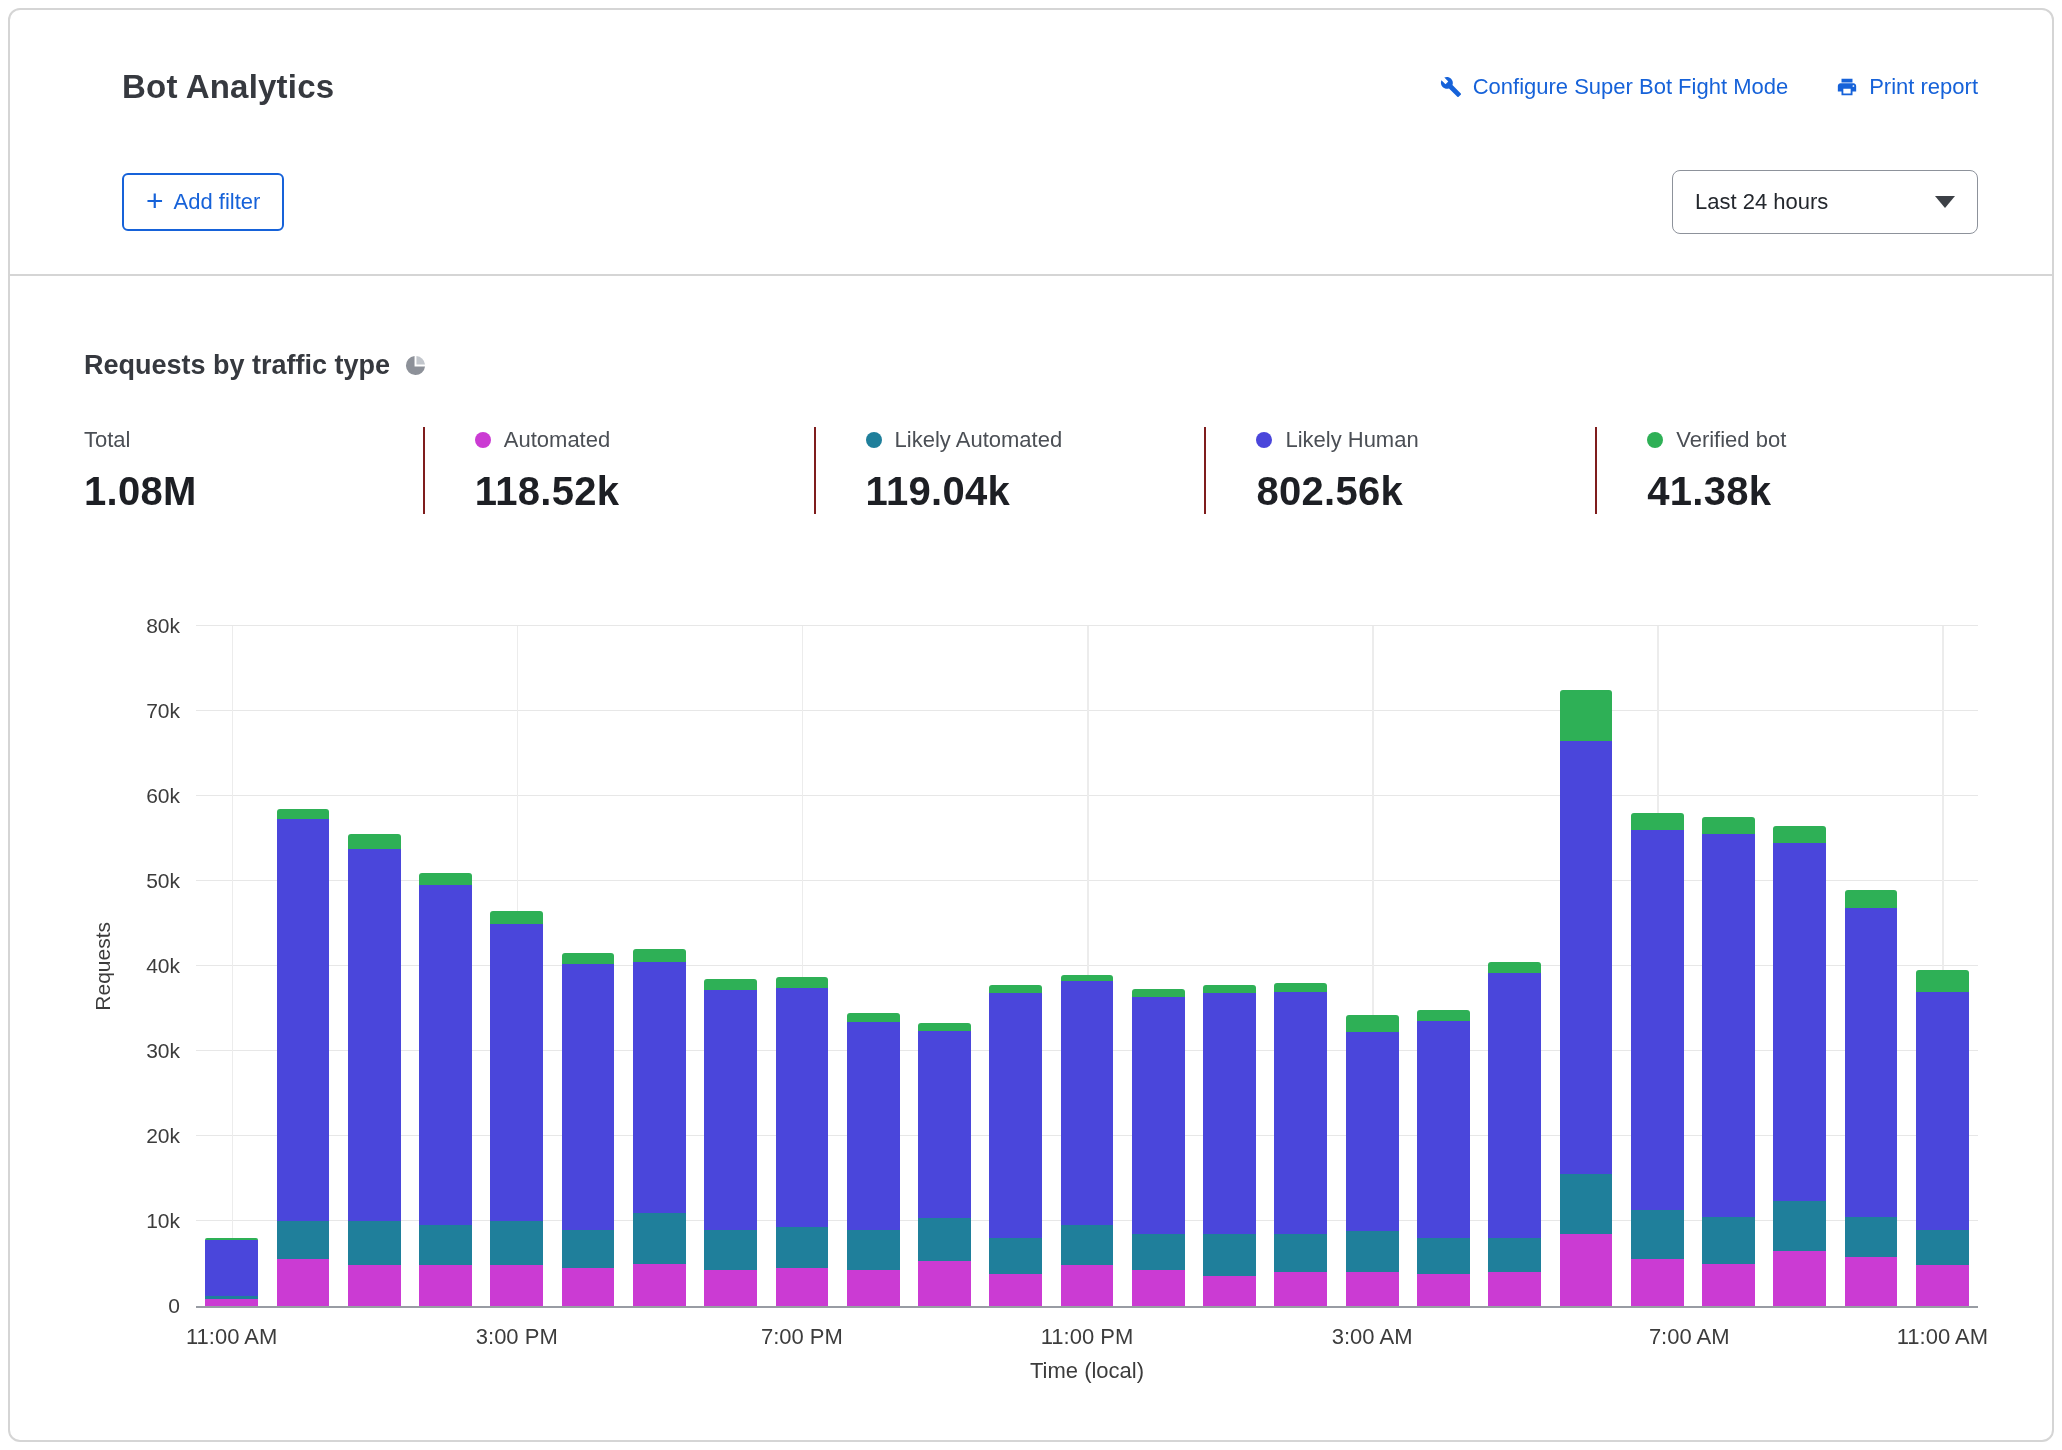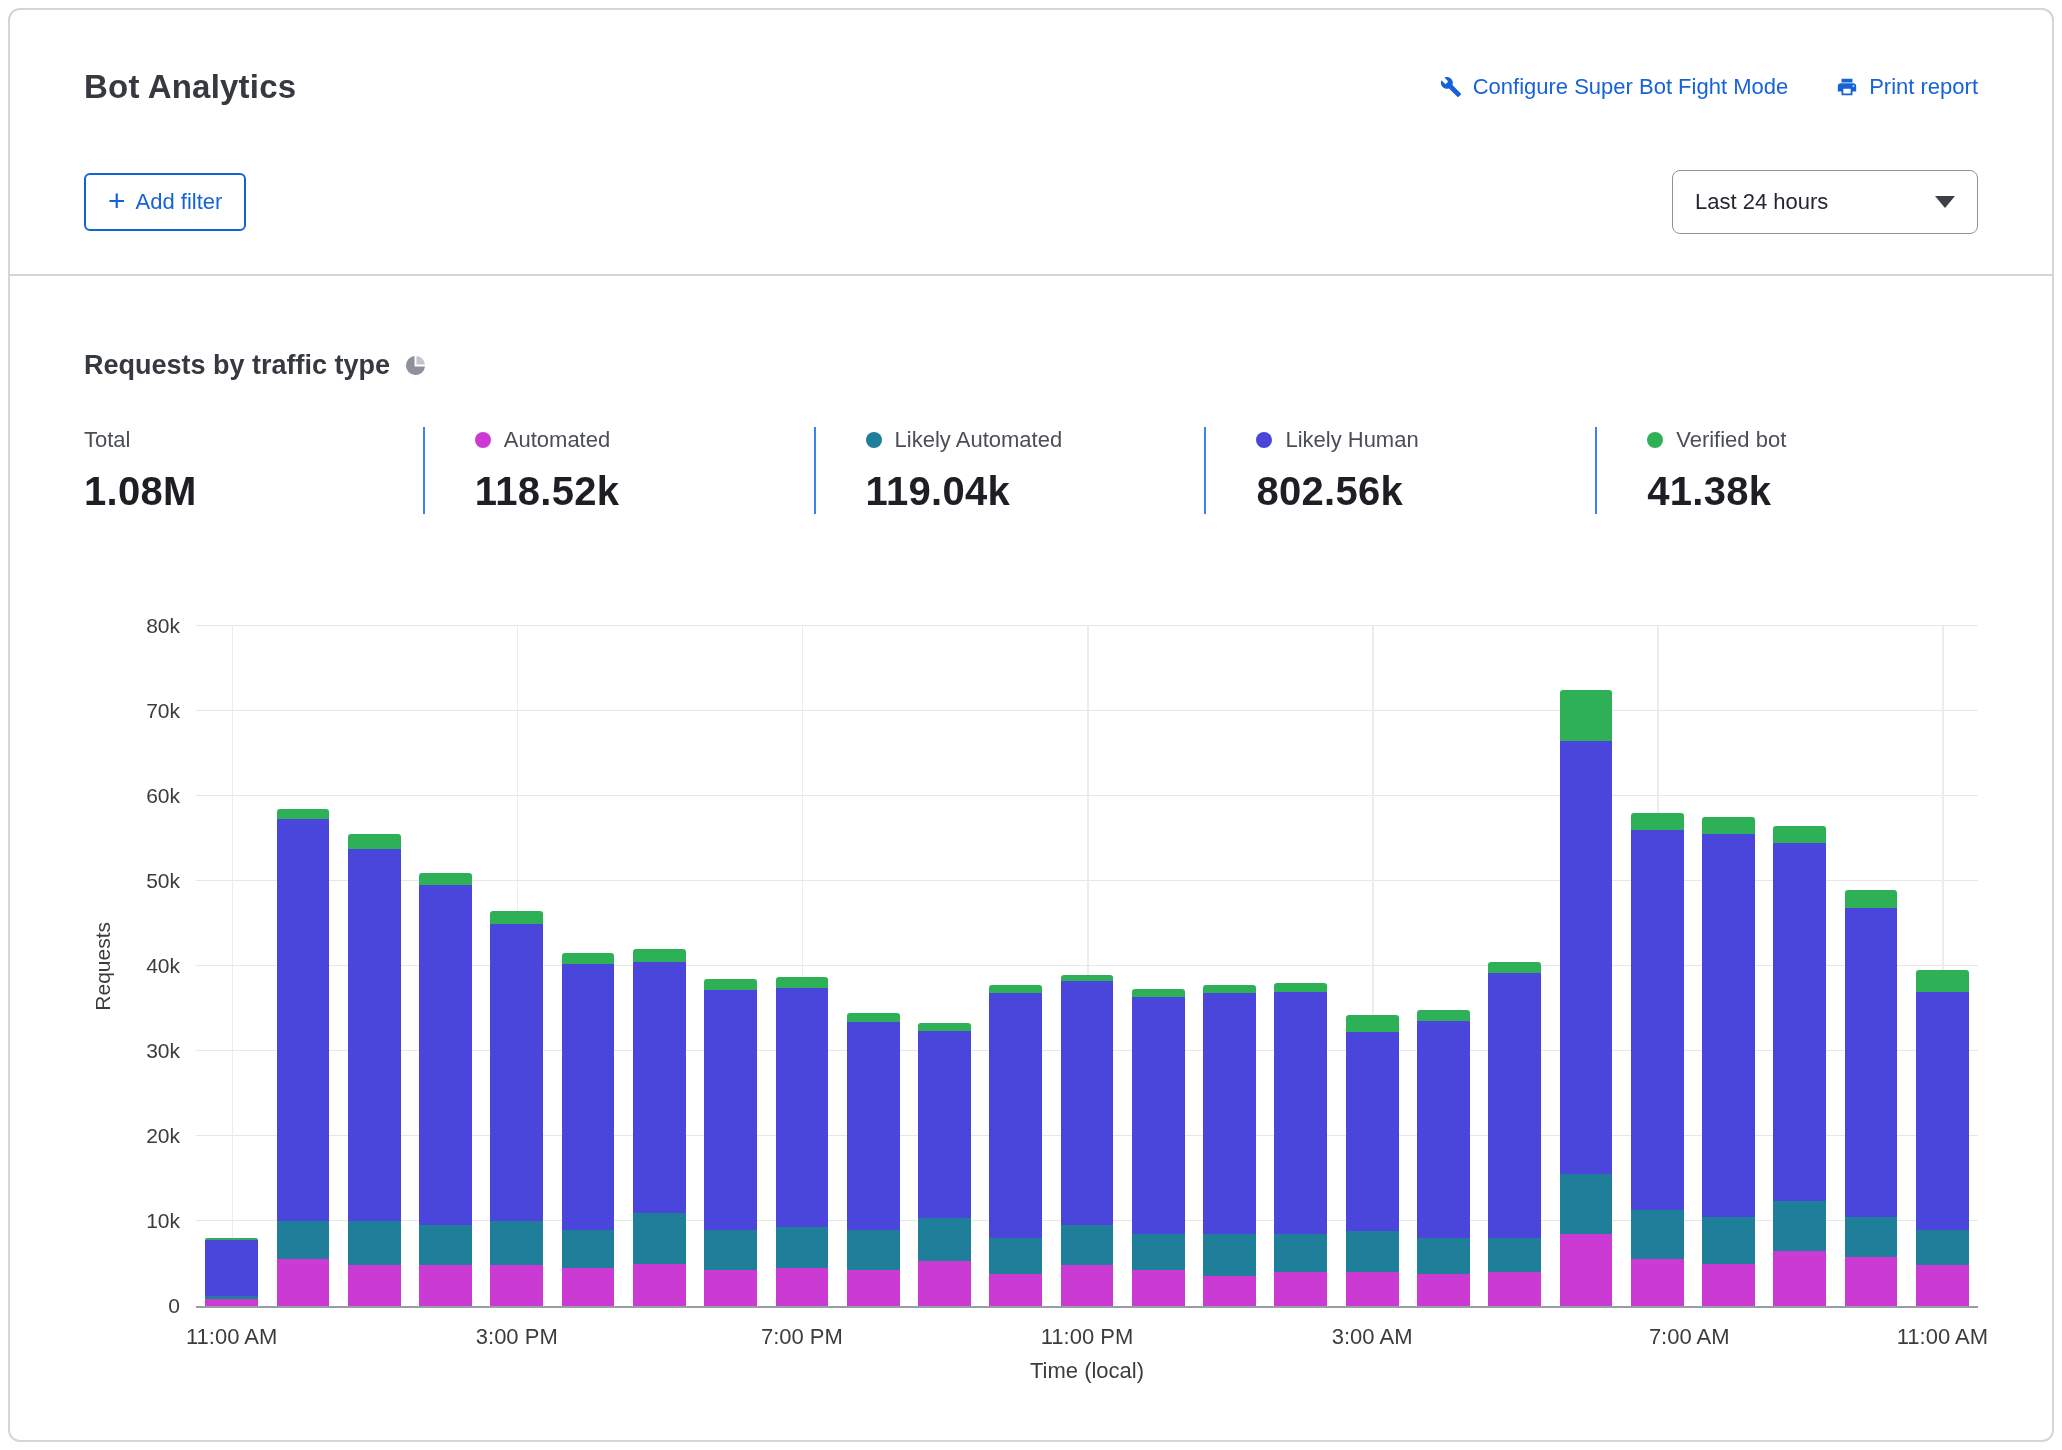--- a/index.html
+++ b/index.html
@@ -1,34 +1,34 @@
 <!DOCTYPE html>
 <html><head>
 <meta charset="utf-8">
 <style>
   html,body{margin:0;padding:0;background:#ffffff;}
   body{width:2062px;height:1450px;font-family:"Liberation Sans",sans-serif;color:#36393f;position:relative;}
   .card{box-sizing:border-box;position:absolute;left:8px;top:8px;width:2046px;height:1434px;background:#fff;border:2px solid #d5d5d5;border-radius:12px;overflow:hidden;}
-  .card-header{padding:58px 74px 40px;}
+  .card-header{padding:58px 74px 40px;margin-left:38px;}
   .header-row{display:flex;justify-content:space-between;align-items:center;}
   .page-title{font-size:33px;font-weight:700;color:#36393f;letter-spacing:.2px;}
   .header-links{display:flex;align-items:center;gap:48px;}
   .hlink{display:flex;align-items:center;gap:11px;color:#1662d9;font-size:22px;cursor:pointer;text-decoration:none;}
   .hlink svg{display:block;flex:none;}
   .controls-row{display:flex;justify-content:space-between;align-items:center;margin-top:64px;}
   .btn-add-filter{display:inline-flex;align-items:center;gap:10px;border:2px solid #1662d9;color:#1662d9;background:#fff;border-radius:6px;font-size:22px;font-family:inherit;padding:0 22px;height:58px;cursor:pointer;}
   .plus{font-size:30px;font-weight:400;line-height:1;margin-top:-3px;}
   .select{box-sizing:border-box;width:306px;height:64px;border:1.5px solid #8d929b;border-radius:8px;display:flex;align-items:center;justify-content:space-between;padding:0 22px;font-size:22px;color:#24282e;cursor:pointer;background:#fff;}
   .chev{width:0;height:0;border-left:10px solid transparent;border-right:10px solid transparent;border-top:12px solid #3c4046;}
   .divider{border-top:2px solid #d5d5d5;}
   .chart-section{padding:74px 74px 0;}
   .section-title-row{display:flex;align-items:center;gap:14px;}
   .section-title{font-size:27px;font-weight:700;color:#36393f;}
   .stats-row{display:flex;margin-top:46px;gap:8px;}
-  .stat{flex:1;padding-left:50px;border-left:2px solid #3b82f6;}
+  .stat{flex:1;padding-left:50px;border-left:2px solid #7f1d1d;}
   .stat:first-child{padding-left:0;border-left:none;}
   .stat-label-row{display:flex;align-items:center;gap:13px;font-size:22px;color:#4b4f55;}
   .dot{width:16px;height:16px;border-radius:50%;flex:none;}
   .stat-value{margin-top:16px;font-size:40px;font-weight:700;color:#1d1f24;letter-spacing:.3px;}
   .chart{margin-top:112px;}
   .chart-inner{display:flex;}
   .y-title{width:38px;height:680px;display:flex;align-items:center;justify-content:center;}
   .y-title span{writing-mode:vertical-rl;transform:rotate(180deg);font-size:21px;color:#3c3c3c;}
   .y-ticks{position:relative;width:74px;height:680px;flex:none;}
   .y-ticks span{position:absolute;right:16px;transform:translateY(50%);font-size:21px;color:#3c3c3c;}

